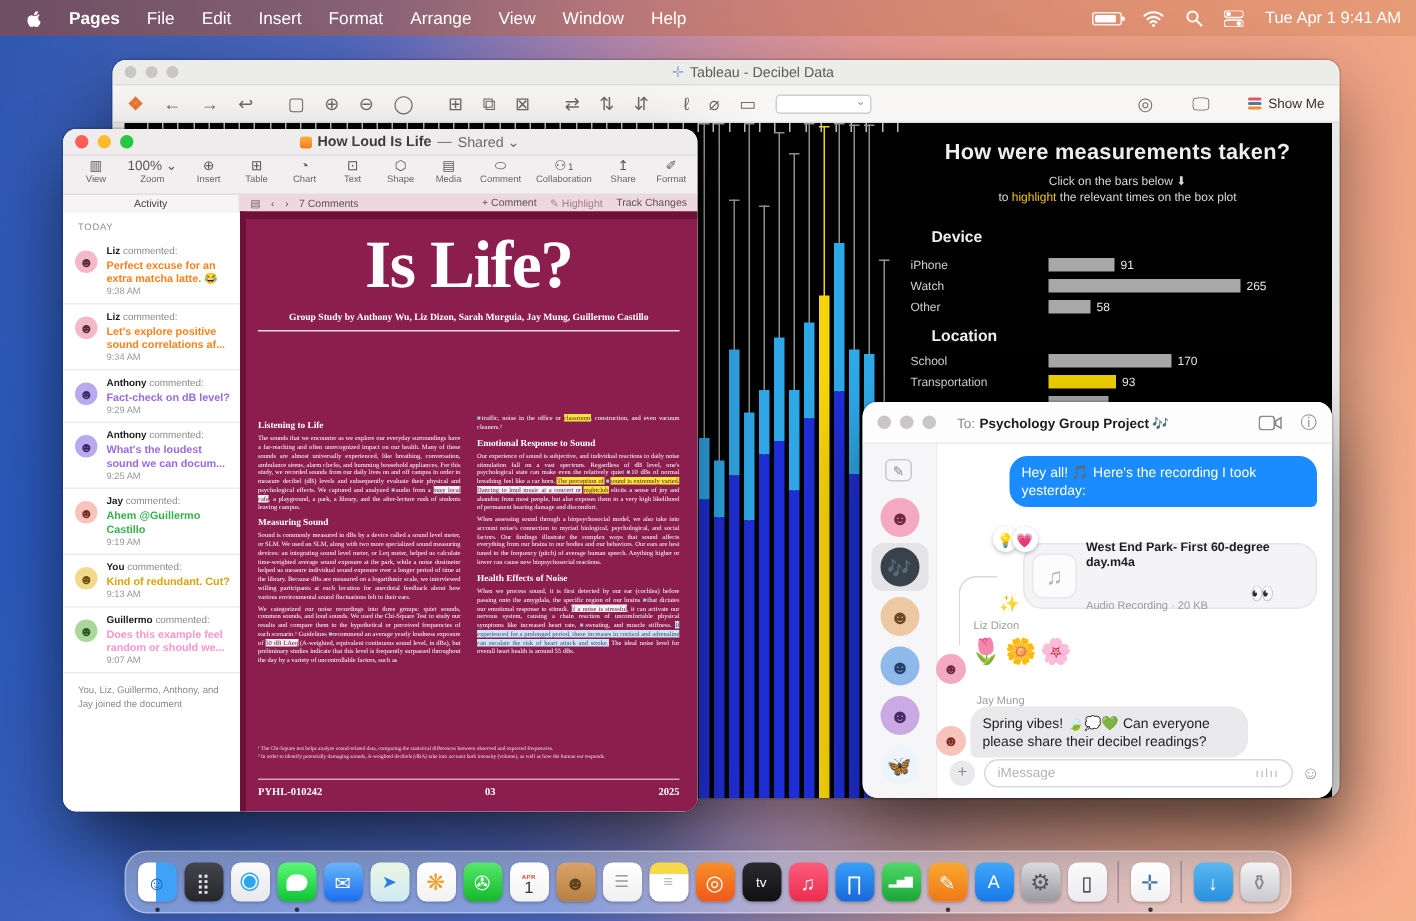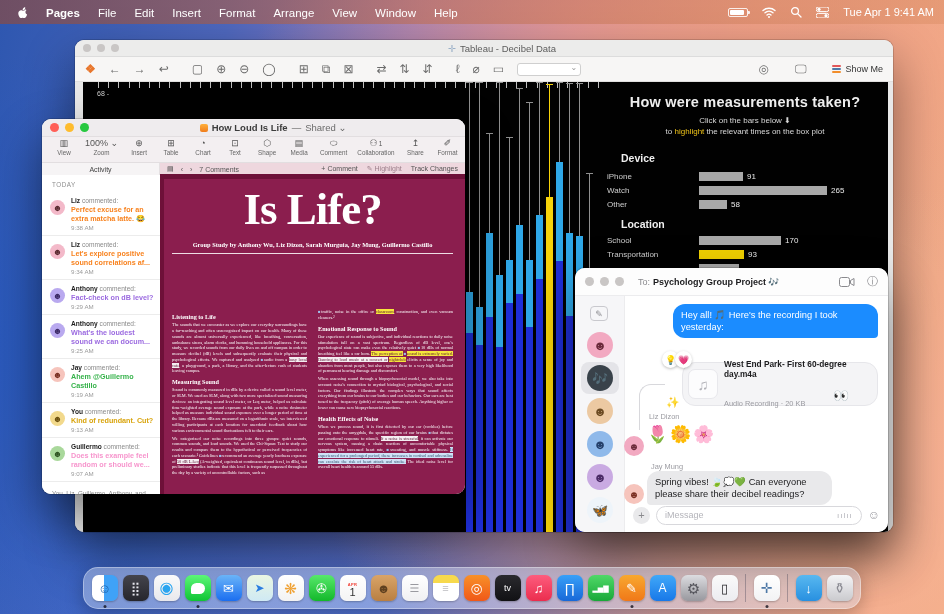--- a/index.html
+++ b/index.html
@@ -59,21 +59,21 @@
 #panel{position:absolute;right:5px;top:0;width:276px;bottom:0;background:#010101;color:#eee}
 #panel h2{font-size:14.5px;text-align:center;margin-top:12px;font-weight:bold;letter-spacing:.2px}
 #panel .sub{text-align:center;font-size:8px;color:#d8d8d8;line-height:1.4;margin-top:5px}
 #panel .hl-word{color:#f0c419;font-weight:normal}
 .grp-h{font-size:10.5px;font-weight:bold;margin:0 0 0 14px;position:absolute;left:0}
 .brow{position:absolute;left:0;height:12px;display:flex;align-items:center}
 .brow .lbl{width:92px;text-align:left;font-size:8px;color:#cfcfcf;padding-right:5px}
 .brow .bar{height:9px}
 .brow .val{font-size:8px;color:#e8e8e8;margin-left:4px}
 
-#pages{left:42px;top:119px;width:423px;height:375px;background:#fff;z-index:20;overflow:hidden;border-radius:9px}
+#pages{left:42px;top:86px;width:423px;height:455px;background:#fff;z-index:20;overflow:hidden;border-radius:9px}
 #pg-titlebar{height:18px;background:#efecee;display:flex;align-items:center;padding:0 8px;border-bottom:1px solid #e2dee0}
 #pg-titlebar .title{margin:0 auto;font-size:9.5px;font-weight:bold;color:#3c3c3c;display:flex;align-items:center;gap:4px}
 #pg-titlebar .shared{font-weight:normal;color:#6b6b6b}
 .pgdoc-ic{width:8px;height:8px;border-radius:2px;background:linear-gradient(180deg,#ffb03a,#f07d1d);display:inline-block}
 #pg-toolbar{height:26px;background:#f3eff1;display:flex;align-items:flex-start;padding:1px 6px 0 6px;border-bottom:1px solid #e2dee0}
 .pt-item{display:flex;flex-direction:column;align-items:center;margin:0 5px;min-width:22px}
 .pt-item .g{font-size:9px;color:#555;line-height:11px;height:11px;white-space:nowrap}
 .pt-item .l{font-size:6.3px;color:#666;line-height:8px;white-space:nowrap}
 .pt-badge{font-size:6.5px;color:#555;margin-left:1px}
 #pg-subbar{height:12px;display:flex;font-size:7px;color:#555}

